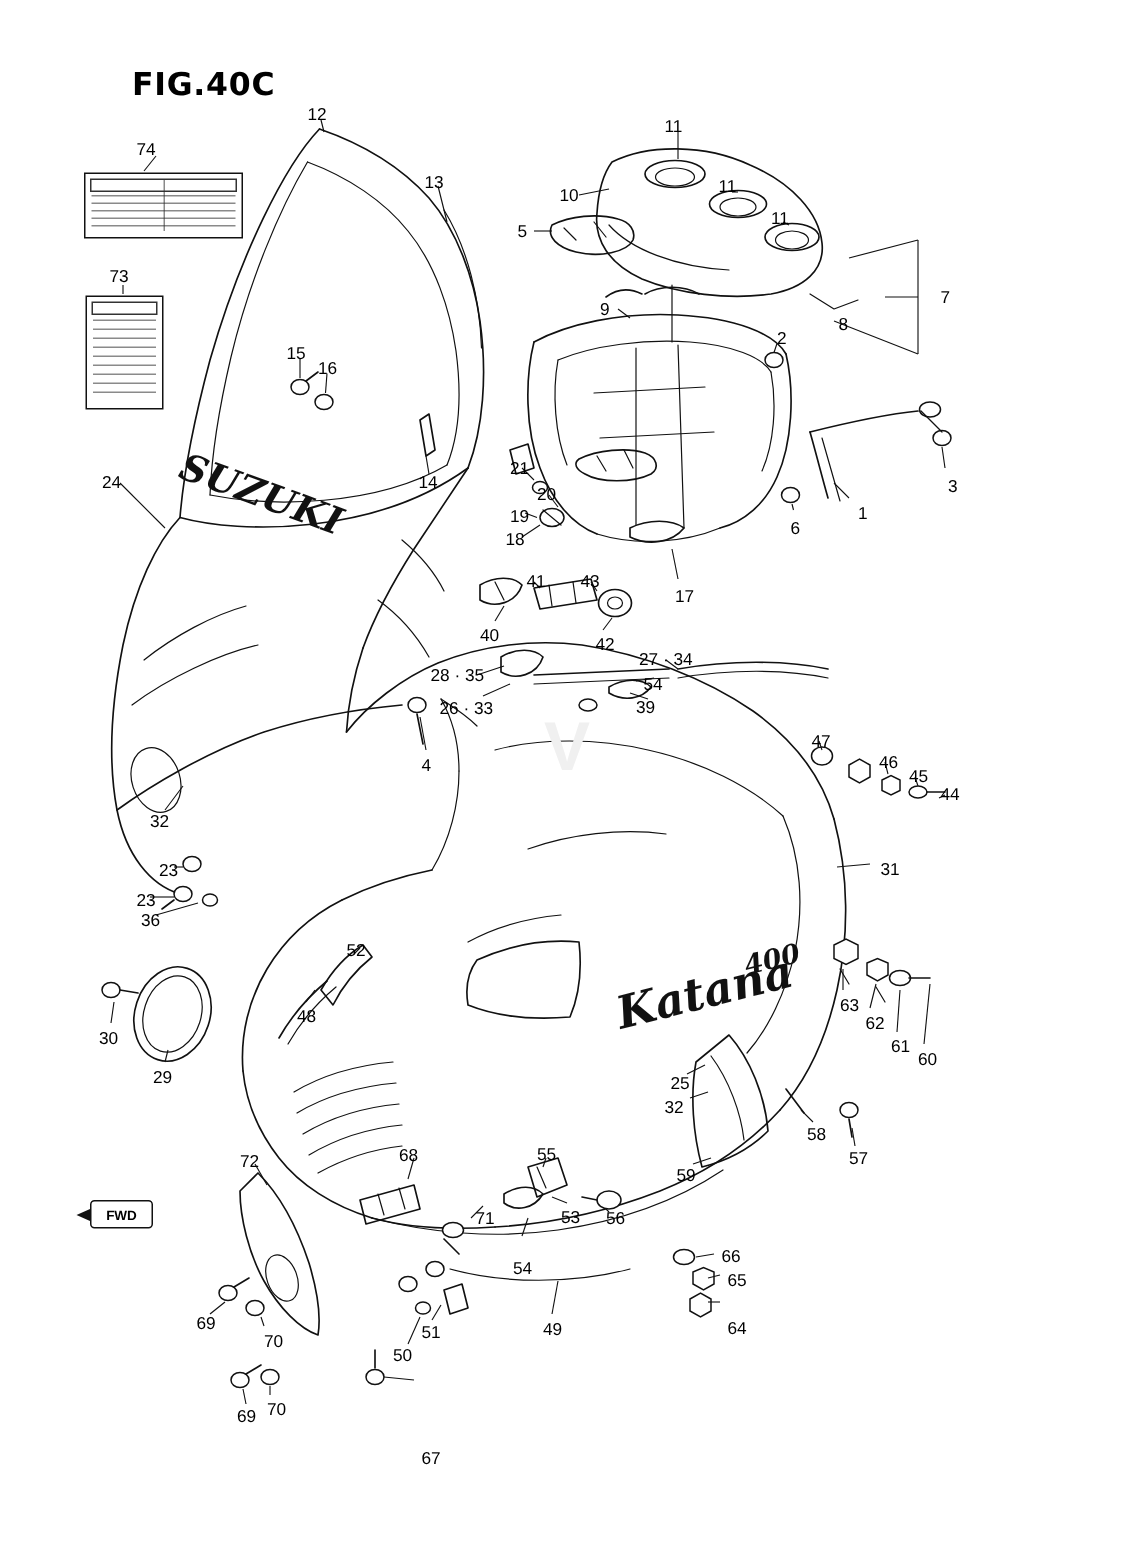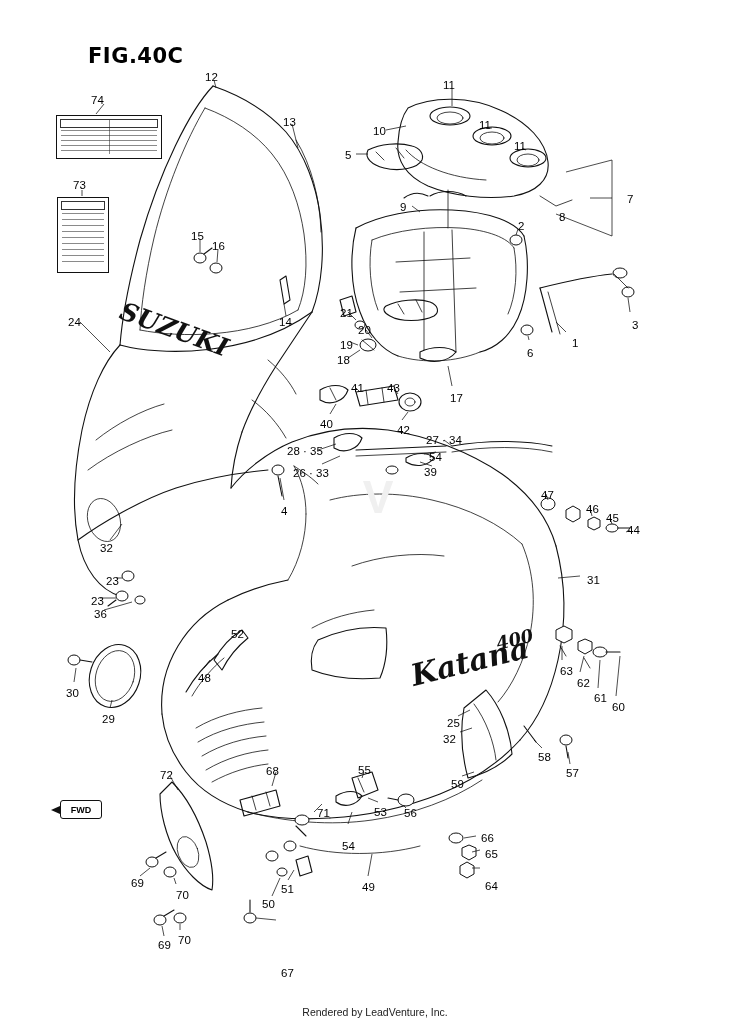--- a/index.html
+++ b/index.html
@@ -434,14 +434,13 @@
       <div class="cal" style="left: 281px; top: 968px;">67</div>
       <div class="cal" style="left: 481px; top: 833px;">66</div>
       <div class="cal" style="left: 485px; top: 849px;">65</div>
       <div class="cal" style="left: 485px; top: 867px; margin-top: 14px;">64</div>
       <div class="cal" style="left: 131px; top: 878px;">69</div>
       <div class="cal" style="left: 176px; top: 890px;">70</div>
       <div class="cal" style="left: 158px; top: 940px;">69</div>
       <div class="cal" style="left: 178px; top: 935px;">70</div>
     </div>
 
-  <div class="credit">Rendered by LeadVenture, Inc.</div>
 </div>
 
 </body></html>

